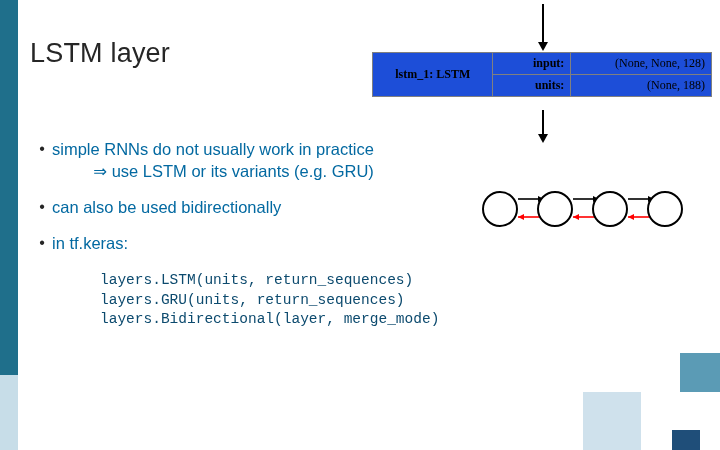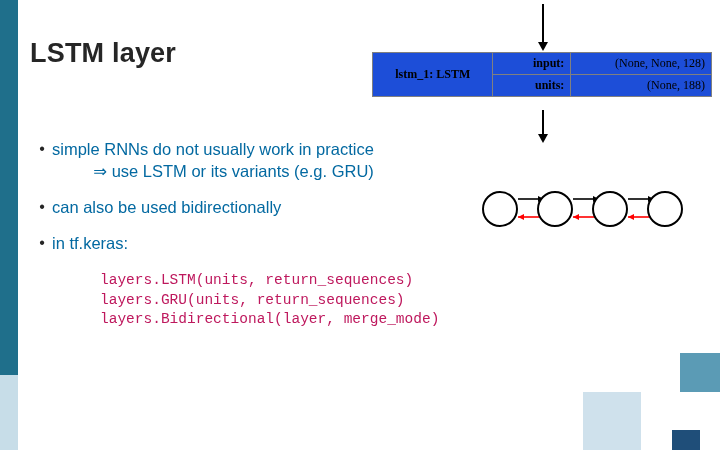--- a/index.html
+++ b/index.html
@@ -63,21 +63,21 @@
   }
 
   
   .slide-title {
     position: absolute;
     left: 30px;
     top: 38px;
     font-size: 27px;
     color: #262626;
     letter-spacing: 0.2px;
-    font-weight: 700;
+    font-weight: 400;
     white-space: nowrap;
   }
 
   
   .bullets {
     position: absolute;
     left: 32px;
     top: 138px;
     width: 470px;
   }
@@ -105,21 +105,21 @@
   }
 
   
   .code-block {
     position: absolute;
     left: 100px;
     top: 271px;
     font-family: "Liberation Mono", "DejaVu Sans Mono", monospace;
     font-size: 14.5px;
     line-height: 19.5px;
-    color: #be185d;
+    color: #0c4a6e;
     white-space: pre;
   }
 
   
   .keras-diagram {
     position: absolute;
     left: 372px;
     top: 4px;
     width: 340px;
     height: 118px;

